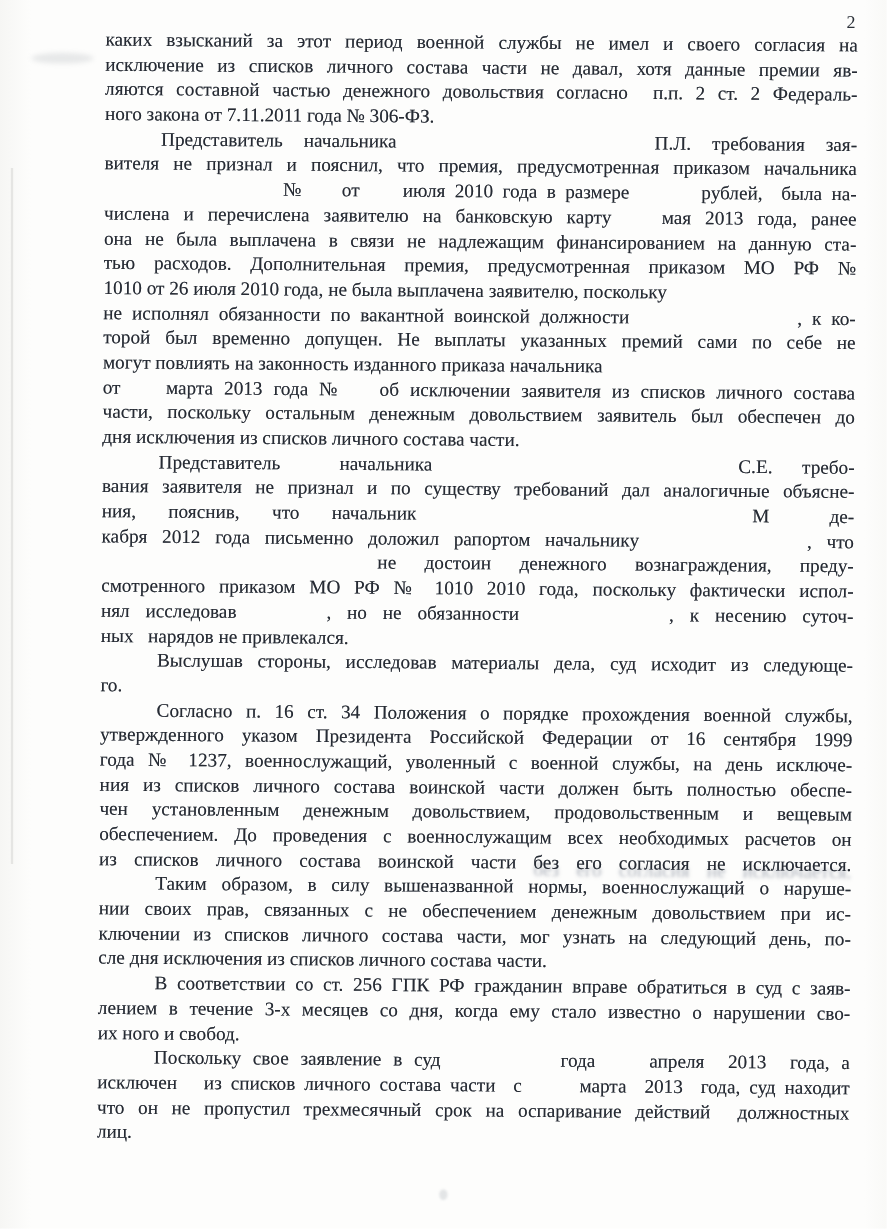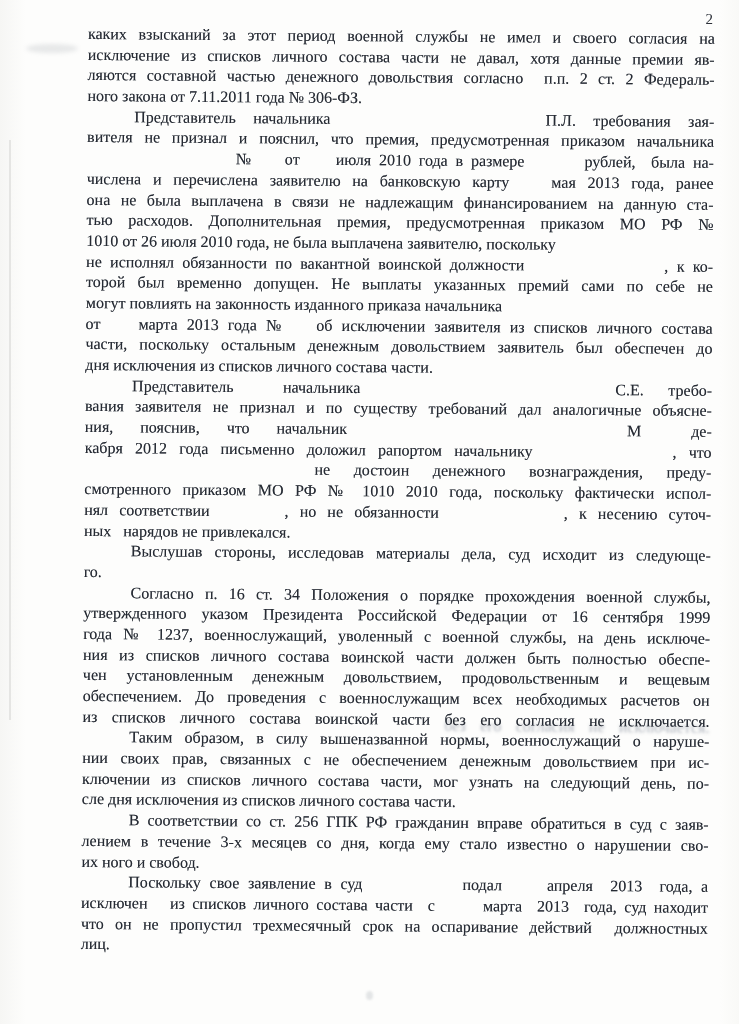--- a/index.html
+++ b/index.html
@@ -85,39 +85,39 @@
       <div class="line left"><span>могут повлиять на законность изданного приказа начальника</span></div>
       <div class="line"><span>от</span><span class="gap" style="width: 38px;"></span><span>марта 2013 года №</span><span class="gap" style="width: 30px;"></span><span>об исключении заявителя из списков личного состава</span></div>
       <div class="line"><span>части, поскольку остальным денежным довольствием заявитель был обеспечен до</span></div>
       <div class="line left"><span>дня исключения из списков личного состава части.</span></div>
       <div class="line indent"><span>Представитель&nbsp; начальника</span><span class="gap" style="width: 255px;"></span><span>С.Е. требо-</span></div>
       <div class="line"><span>вания заявителя не признал и по существу требований дал аналогичные объясне-</span></div>
       <div class="line"><span>ния, пояснив, что начальник</span><span class="gap" style="width: 280px;"></span><span>М</span><span class="gap" style="width: 50px;"></span><span>де-</span></div>
       <div class="line"><span>кабря 2012 года письменно доложил рапортом начальнику</span><span class="gap" style="width: 140px;"></span><span>, что</span></div>
       <div class="line"><span class="gap" style="width: 230px;"></span><span>не&nbsp; достоин&nbsp; денежного&nbsp; вознаграждения,&nbsp; преду-</span></div>
       <div class="line"><span>смотренного приказом МО РФ № 1010 2010 года, поскольку фактически испол-</span></div>
-      <div class="line"><span>нял соответствии</span><span class="gap" style="width: 75px;"></span><span>, но не обязанности</span><span class="gap" style="width: 125px;"></span><span>, к несению суточ-</span></div>
+      <div class="line"><span>нял исследовав</span><span class="gap" style="width: 75px;"></span><span>, но не обязанности</span><span class="gap" style="width: 125px;"></span><span>, к несению суточ-</span></div>
       <div class="line left"><span>ных&nbsp;&nbsp; нарядов не привлекался.</span></div>
       <div class="line indent"><span>Выслушав стороны, исследовав материалы дела, суд исходит из следующе-</span></div>
       <div class="line left"><span>го.</span></div>
       <div class="line indent"><span>Согласно п. 16 ст. 34 Положения о порядке прохождения военной службы,</span></div>
       <div class="line"><span>утвержденного указом Президента Российской Федерации от 16 сентября 1999</span></div>
       <div class="line"><span>года № 1237, военнослужащий, уволенный с военной службы, на день исключе-</span></div>
       <div class="line"><span>ния из списков личного состава воинской части должен быть полностью обеспе-</span></div>
       <div class="line"><span>чен установленным денежным довольствием, продовольственным и вещевым</span></div>
       <div class="line"><span>обеспечением. До проведения с военнослужащим всех необходимых расчетов он</span></div>
       <div class="line"><span>из списков личного состава воинской части </span><span class="ghost">без его согласия не исключается.</span></div>
       <div class="line indent"><span>Таким образом, в силу вышеназванной нормы, военнослужащий о наруше-</span></div>
       <div class="line"><span>нии своих прав, связанных с не обеспечением денежным довольствием при ис-</span></div>
       <div class="line"><span>ключении из списков личного состава части, мог узнать на следующий день, по-</span></div>
       <div class="line left"><span>сле дня исключения из списков личного состава части.</span></div>
       <div class="line indent"><span>В соответствии со ст. 256 ГПК РФ гражданин вправе обратиться в суд с заяв-</span></div>
       <div class="line"><span>лением в течение 3-х месяцев со дня, когда ему стало известно о нарушении сво-</span></div>
       <div class="line left"><span>их ного и свобод.</span></div>
-      <div class="line indent"><span>Поскольку свое заявление в суд</span><span class="gap" style="width: 100px;"></span><span>подал</span><span class="gap" style="width: 45px;"></span><span>апреля&nbsp; 2013&nbsp; года, а</span></div>
+      <div class="line indent"><span>Поскольку свое заявление в суд</span><span class="gap" style="width: 100px;"></span><span>года</span><span class="gap" style="width: 45px;"></span><span>апреля&nbsp; 2013&nbsp; года, а</span></div>
       <div class="line"><span>исключен&nbsp;&nbsp; из списков личного состава части&nbsp; с</span><span class="gap" style="width: 48px;"></span><span>марта&nbsp; 2013&nbsp; года, суд находит</span></div>
       <div class="line"><span>что он не пропустил трехмесячный срок на оспаривание действий&nbsp; должностных</span></div>
       <div class="line left"><span>лиц.</span></div>
     </div>
   <div id="artifact-topleft" class="artifact"></div>
   <div id="artifact-leftline" class="artifact"></div>
   <div id="artifact-bottom" class="artifact"></div>
 </div>
 
 </body></html>

